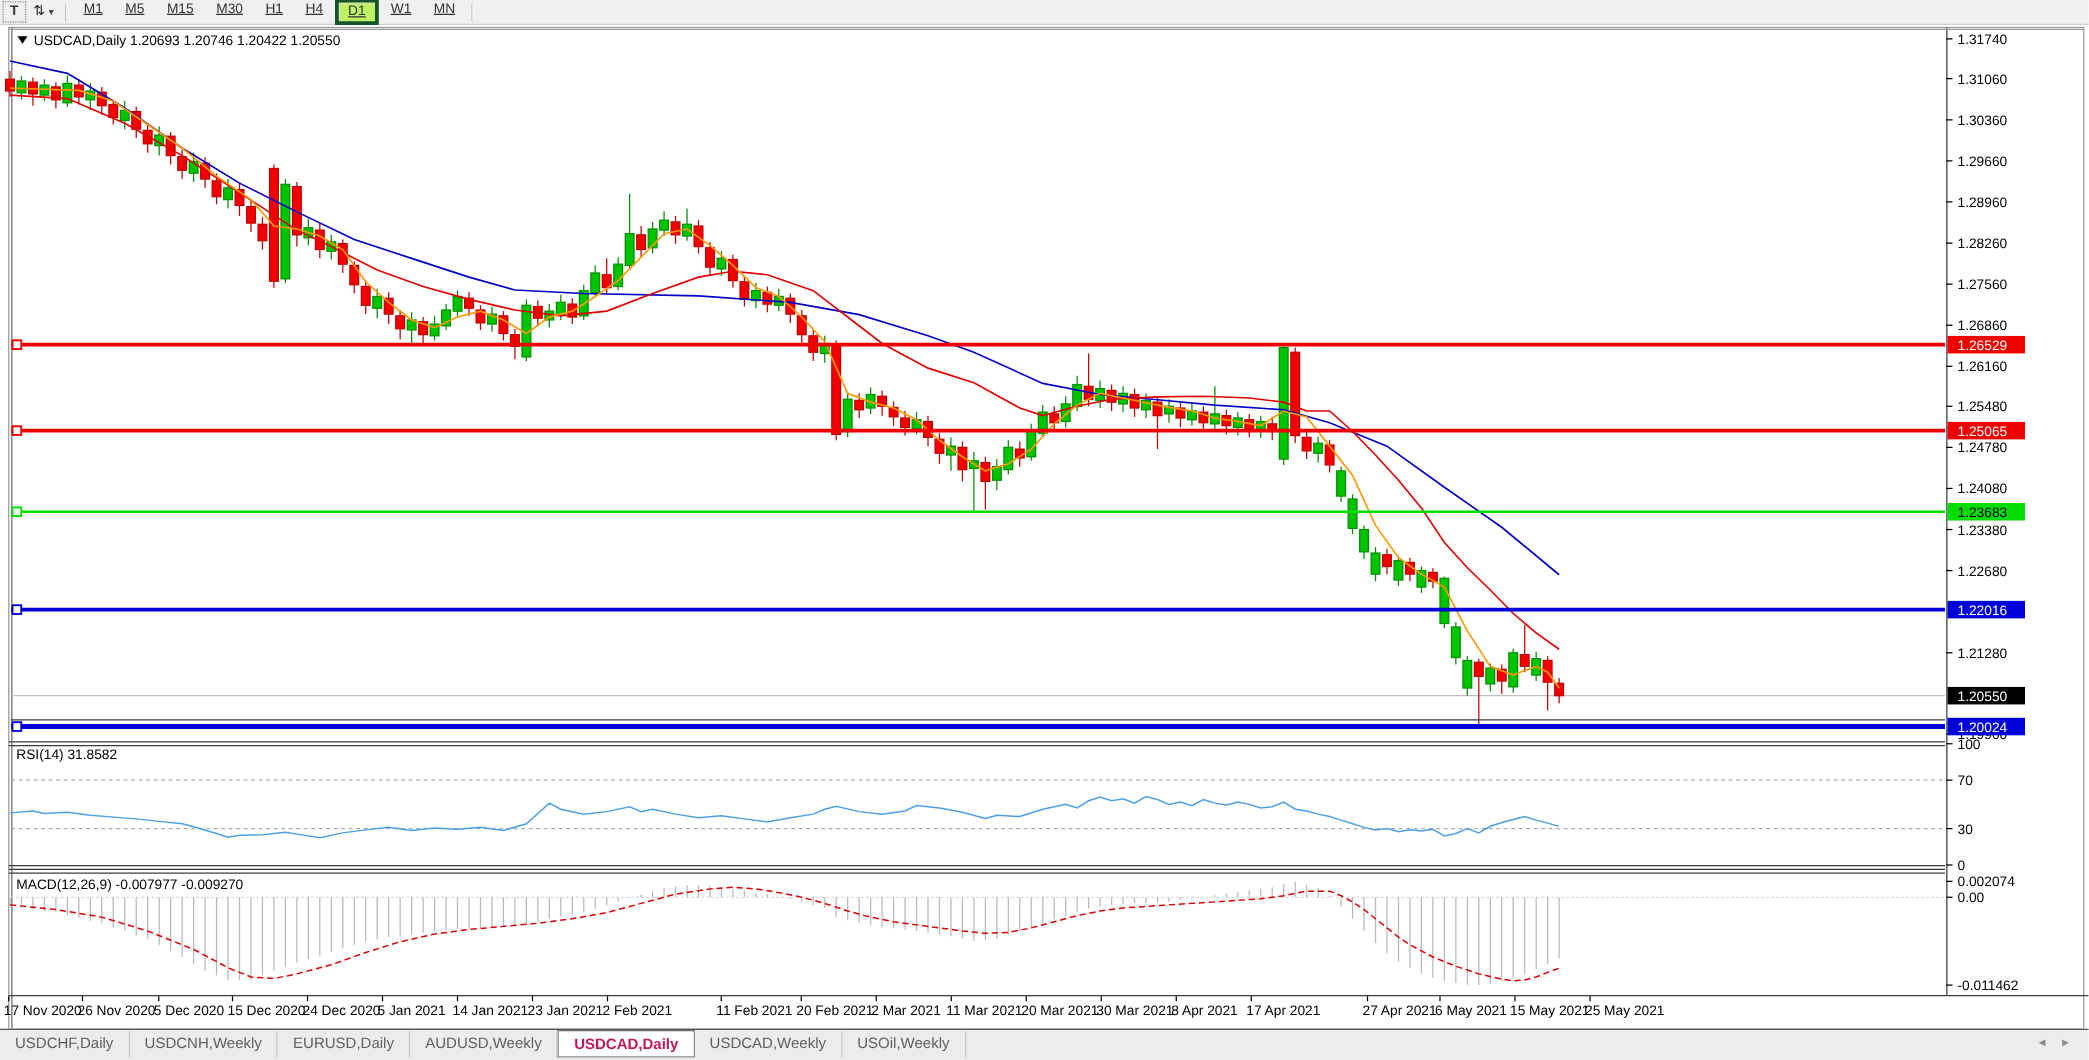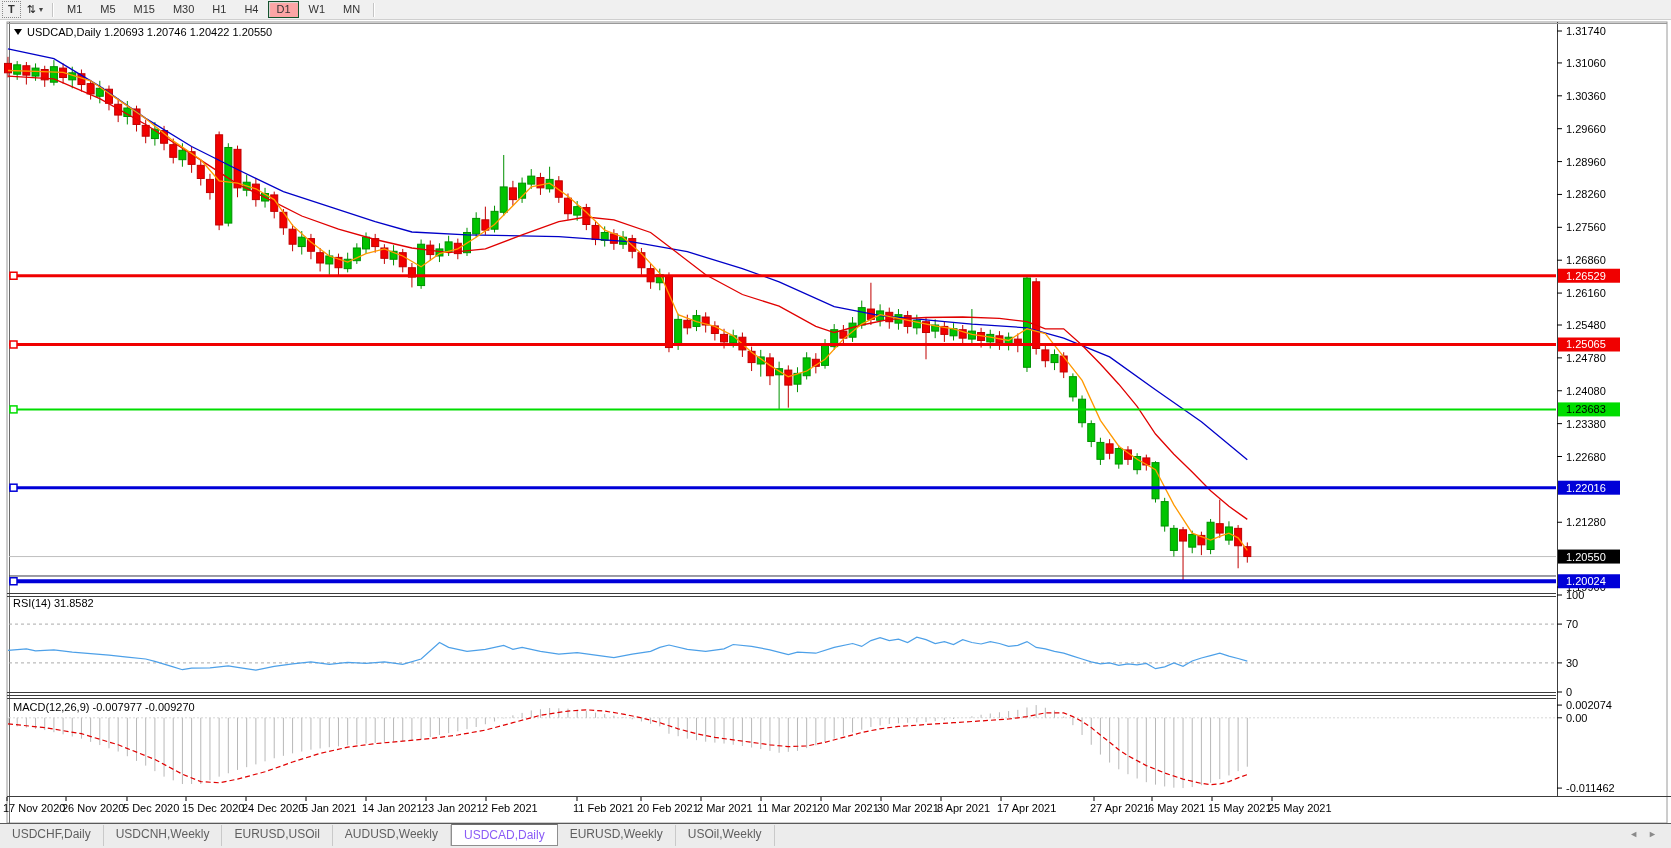--- a/index.html
+++ b/index.html
@@ -1,49 +1,49 @@
 <!DOCTYPE html>
 <html><head>
 <meta charset="utf-8">
 <style>
   html,body{margin:0;padding:0;background:#fff;width:1671px;height:848px;overflow:hidden;
     font-family:"Liberation Sans",sans-serif;-webkit-font-smoothing:none;}
   
   .toolbar{height:19px;background:#f0f0f0;border-bottom:1px solid #cfcfcf;display:flex;align-items:center;
     font-size:11px;color:#333;user-select:none;}
   .tbtn{padding:1px 7px;margin:0 1px;border:1px solid transparent;line-height:13px;cursor:default;}
-  .tbtn.pressed{background:#fca5a5;border:1px solid #14532d;box-shadow:inset 1px 1px 1px #d8d8d8;}
+  .tbtn.pressed{background:#bef264;border:3px solid #14532d;box-shadow:inset 1px 1px 1px #d8d8d8;}
   .tbtn.toolT{border:1px dotted #8a8a8a;font-weight:bold;margin-left:2px;padding:1px 5px;}
   .tsep{width:1px;height:14px;background:#c5c5c5;border-right:1px solid #fff;margin:0 4px;}
   .icon-btn{display:flex;align-items:center;padding:1px 3px;}
   .icon-btn .glyph{font-size:11px;color:#222;}
   .icon-btn .caret{font-size:8px;color:#444;margin-left:3px;}
   
   .chart-wrap{position:relative;height:803px;background:#fff;}
   svg{display:block;}
   
   .tabbar{height:26px;background:#ececec;border-top:1px solid #5a5a5a;display:flex;align-items:flex-start;
     font-size:12px;color:#5f5f5f;position:relative;}
   .tab{padding:2px 12px 3px 12px;margin-top:1px;border-right:1px solid #c9c9c9;line-height:14px;cursor:default;
     white-space:nowrap;}
-  .tab.active{background:#fff;color:#8b5cf6;border:1px solid #8f8f8f;border-top:1px solid #6f6f6f;margin-top:0;
-    padding-top:3px;font-weight:400;}
+  .tab.active{background:#fff;color:#be185d;border:1px solid #8f8f8f;border-top:1px solid #6f6f6f;margin-top:0;
+    padding-top:3px;font-weight:700;}
   .tab-scroll{position:absolute;right:4px;top:5px;color:#8a8a8a;font-size:9px;letter-spacing:10px;}
 </style>
 </head>
 <body>
 
 <div class="toolbar">
   <div class="tbtn toolT">T</div>
   <div class="tbtn icon-btn">
     <span class="glyph">⇅</span>
     <span class="caret">▾</span>
   </div>
   <div class="tsep"></div>
-  <div id="tf-buttons" style="display:flex;">
+  <div id="tf-buttons" style="display:flex;text-decoration:underline;">
       <div class="tbtn">M1</div>
       <div class="tbtn">M5</div>
       <div class="tbtn">M15</div>
       <div class="tbtn">M30</div>
       <div class="tbtn">H1</div>
       <div class="tbtn">H4</div>
       <div class="tbtn pressed">D1</div>
       <div class="tbtn">W1</div>
       <div class="tbtn">MN</div>
     </div>
@@ -598,22 +598,22 @@
       <text x="1208" y="811" font-size="11" font-family="Liberation Sans, sans-serif" fill="#000">15 May 2021</text>
       <line x1="1272" y1="796" x2="1272" y2="800" stroke="#000"></line>
       <text x="1268" y="811" font-size="11" font-family="Liberation Sans, sans-serif" fill="#000">25 May 2021</text>
     </svg>
 </div>
 
 <div class="tabbar">
   <div id="tabs" style="display:flex;">
       <div class="tab">USDCHF,Daily</div>
       <div class="tab">USDCNH,Weekly</div>
-      <div class="tab">EURUSD,USOil</div>
+      <div class="tab">EURUSD,Daily</div>
       <div class="tab">AUDUSD,Weekly</div>
       <div class="tab active">USDCAD,Daily</div>
-      <div class="tab">EURUSD,Weekly</div>
+      <div class="tab">USDCAD,Weekly</div>
       <div class="tab">USOil,Weekly</div>
     </div>
   <div class="tab-scroll">
     <span>◄</span><span>►</span>
   </div>
 </div>
 
 </body></html>

